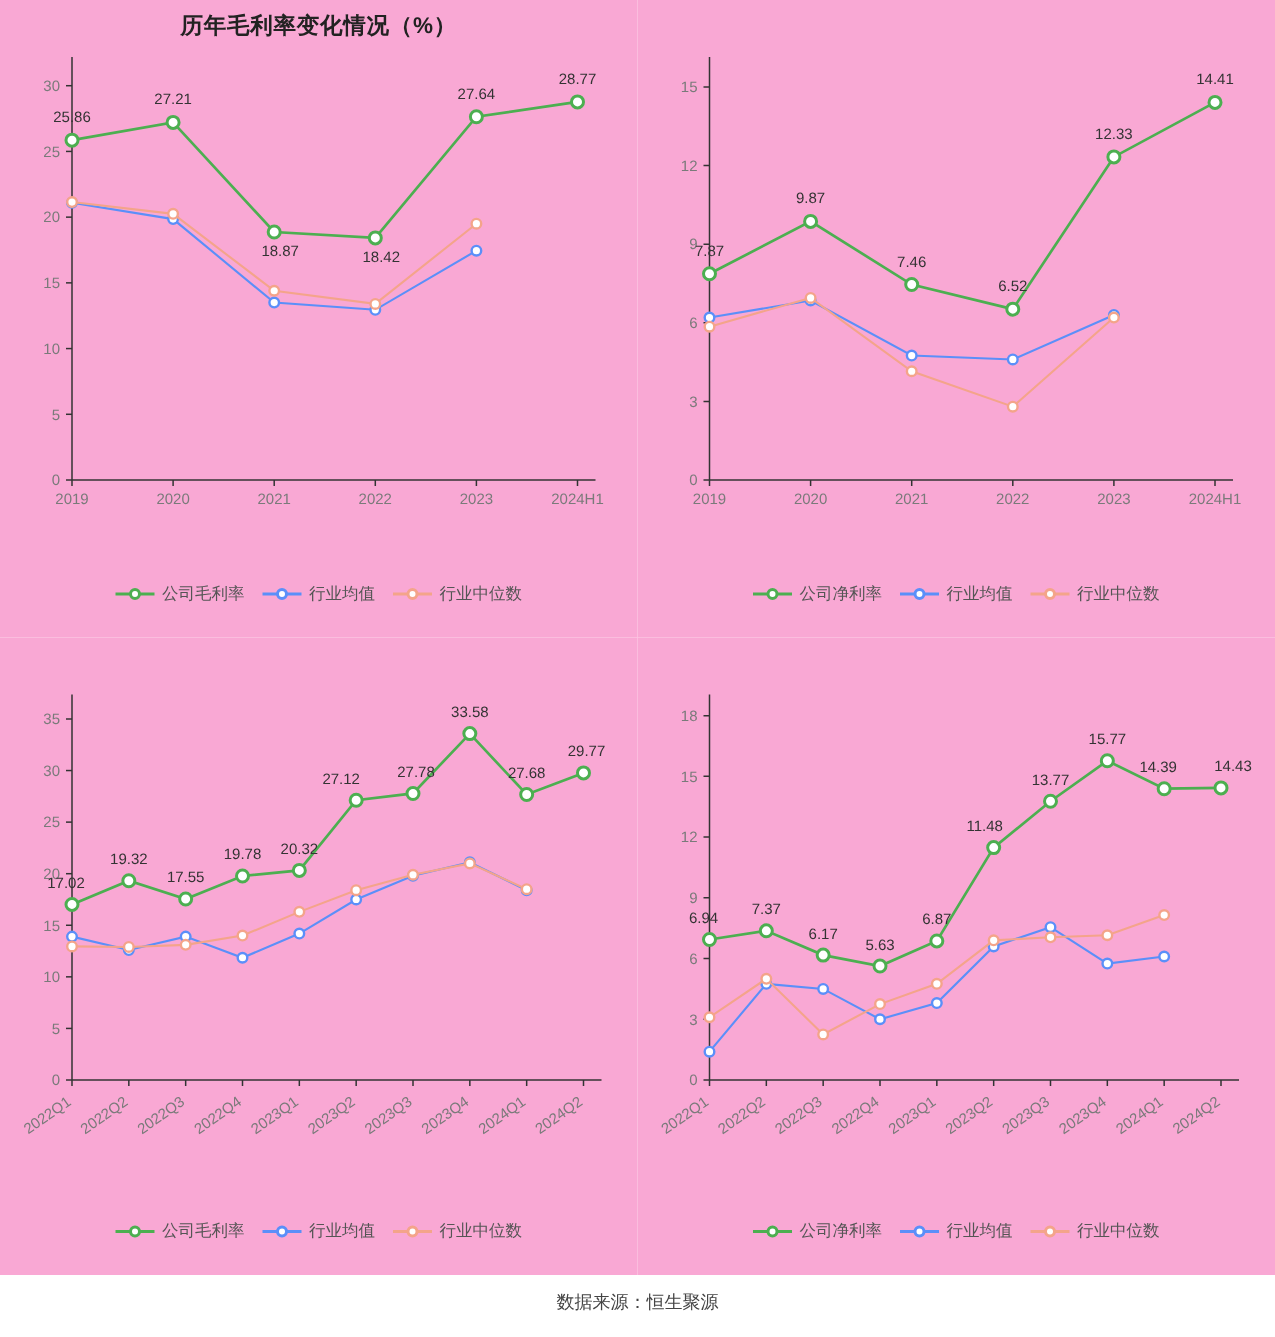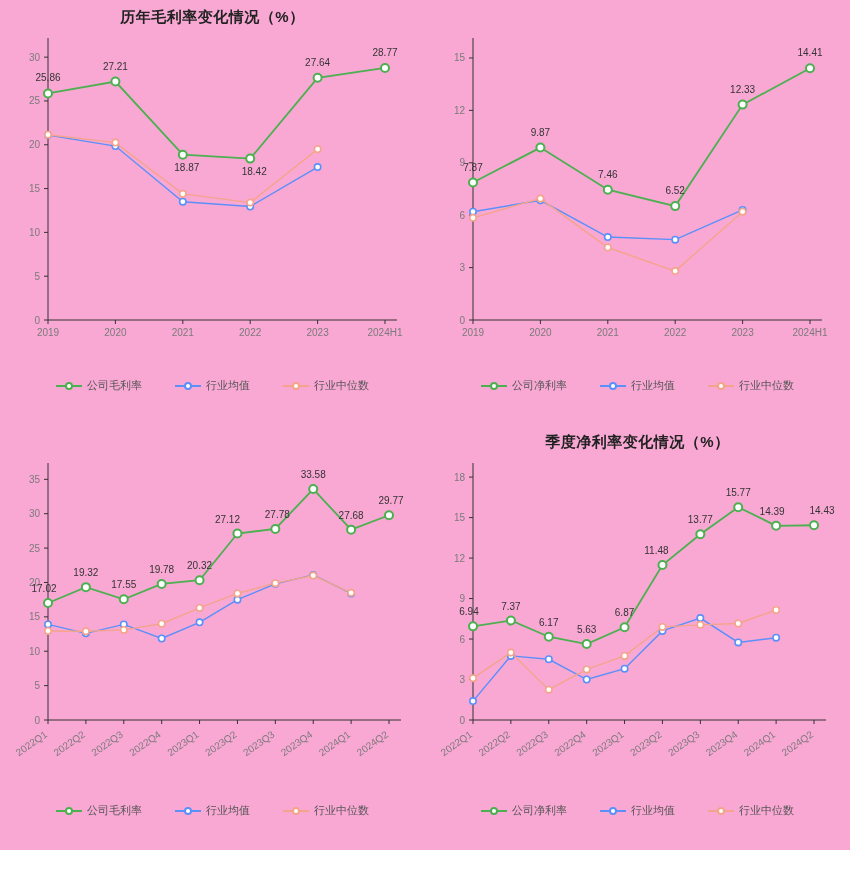--- a/index.html
+++ b/index.html
@@ -35,25 +35,25 @@
     letter-spacing: 0.5px;
   }
   .plot {
     position: absolute;
     left: 0; top: 0;
     width: 425px; height: 425px;
   }
   svg { display: block; }
   .legend {
     position: absolute;
-    bottom: 32px;
+    bottom: 22px;
     left: 0; right: 0;
     display: flex;
     justify-content: center;
-    gap: 33px;
+    gap: 12px;
     font-size: 11px;
     color: #555;
   }
   .legend-item { display: flex; align-items: center; gap: 5px; }
   .legend-line {
     width: 26px; height: 2px; position: relative; display: inline-block;
   }
   .legend-dot {
     position: absolute; left: 9px; top: -3px;
     width: 8px; height: 8px; border-radius: 50%;
@@ -338,21 +338,20 @@
         <div class="legend-item">
           <span class="legend-line" style="background:#f4a48a;color:#f4a48a">
               <span class="legend-dot"></span>
             </span>
           <span>行业中位数</span>
         </div>
       </div>
     </div>
 
     <div class="panel">
-      <div class="panel-title">季度净利率变化情况（%）</div>
       <div class="plot">
         <svg id="svg3" width="425" height="425">
             <line x1="48" y1="38" x2="48" y2="295" class="axis-line"></line>
             <line x1="48" y1="295" x2="401" y2="295" class="axis-line"></line>
             <line x1="44" y1="295" x2="48" y2="295" class="tick-mark"></line>
             <text x="40" y="298.5" text-anchor="end" class="tick-label">0</text>
             <line x1="44" y1="254.51612903225805" x2="48" y2="254.51612903225805" class="tick-mark"></line>
             <text x="40" y="258.01612903225805" text-anchor="end" class="tick-label">3</text>
             <line x1="44" y1="214.03225806451613" x2="48" y2="214.03225806451613" class="tick-mark"></line>
             <text x="40" y="217.53225806451613" text-anchor="end" class="tick-label">6</text>
@@ -444,13 +443,14 @@
           <span class="legend-line" style="background:#f4a48a;color:#f4a48a">
               <span class="legend-dot"></span>
             </span>
           <span>行业中位数</span>
         </div>
       </div>
     </div>
 
   </div>
 
+  <div class="source">数据来源：恒生聚源</div>
 </div>
 
 </body></html>

